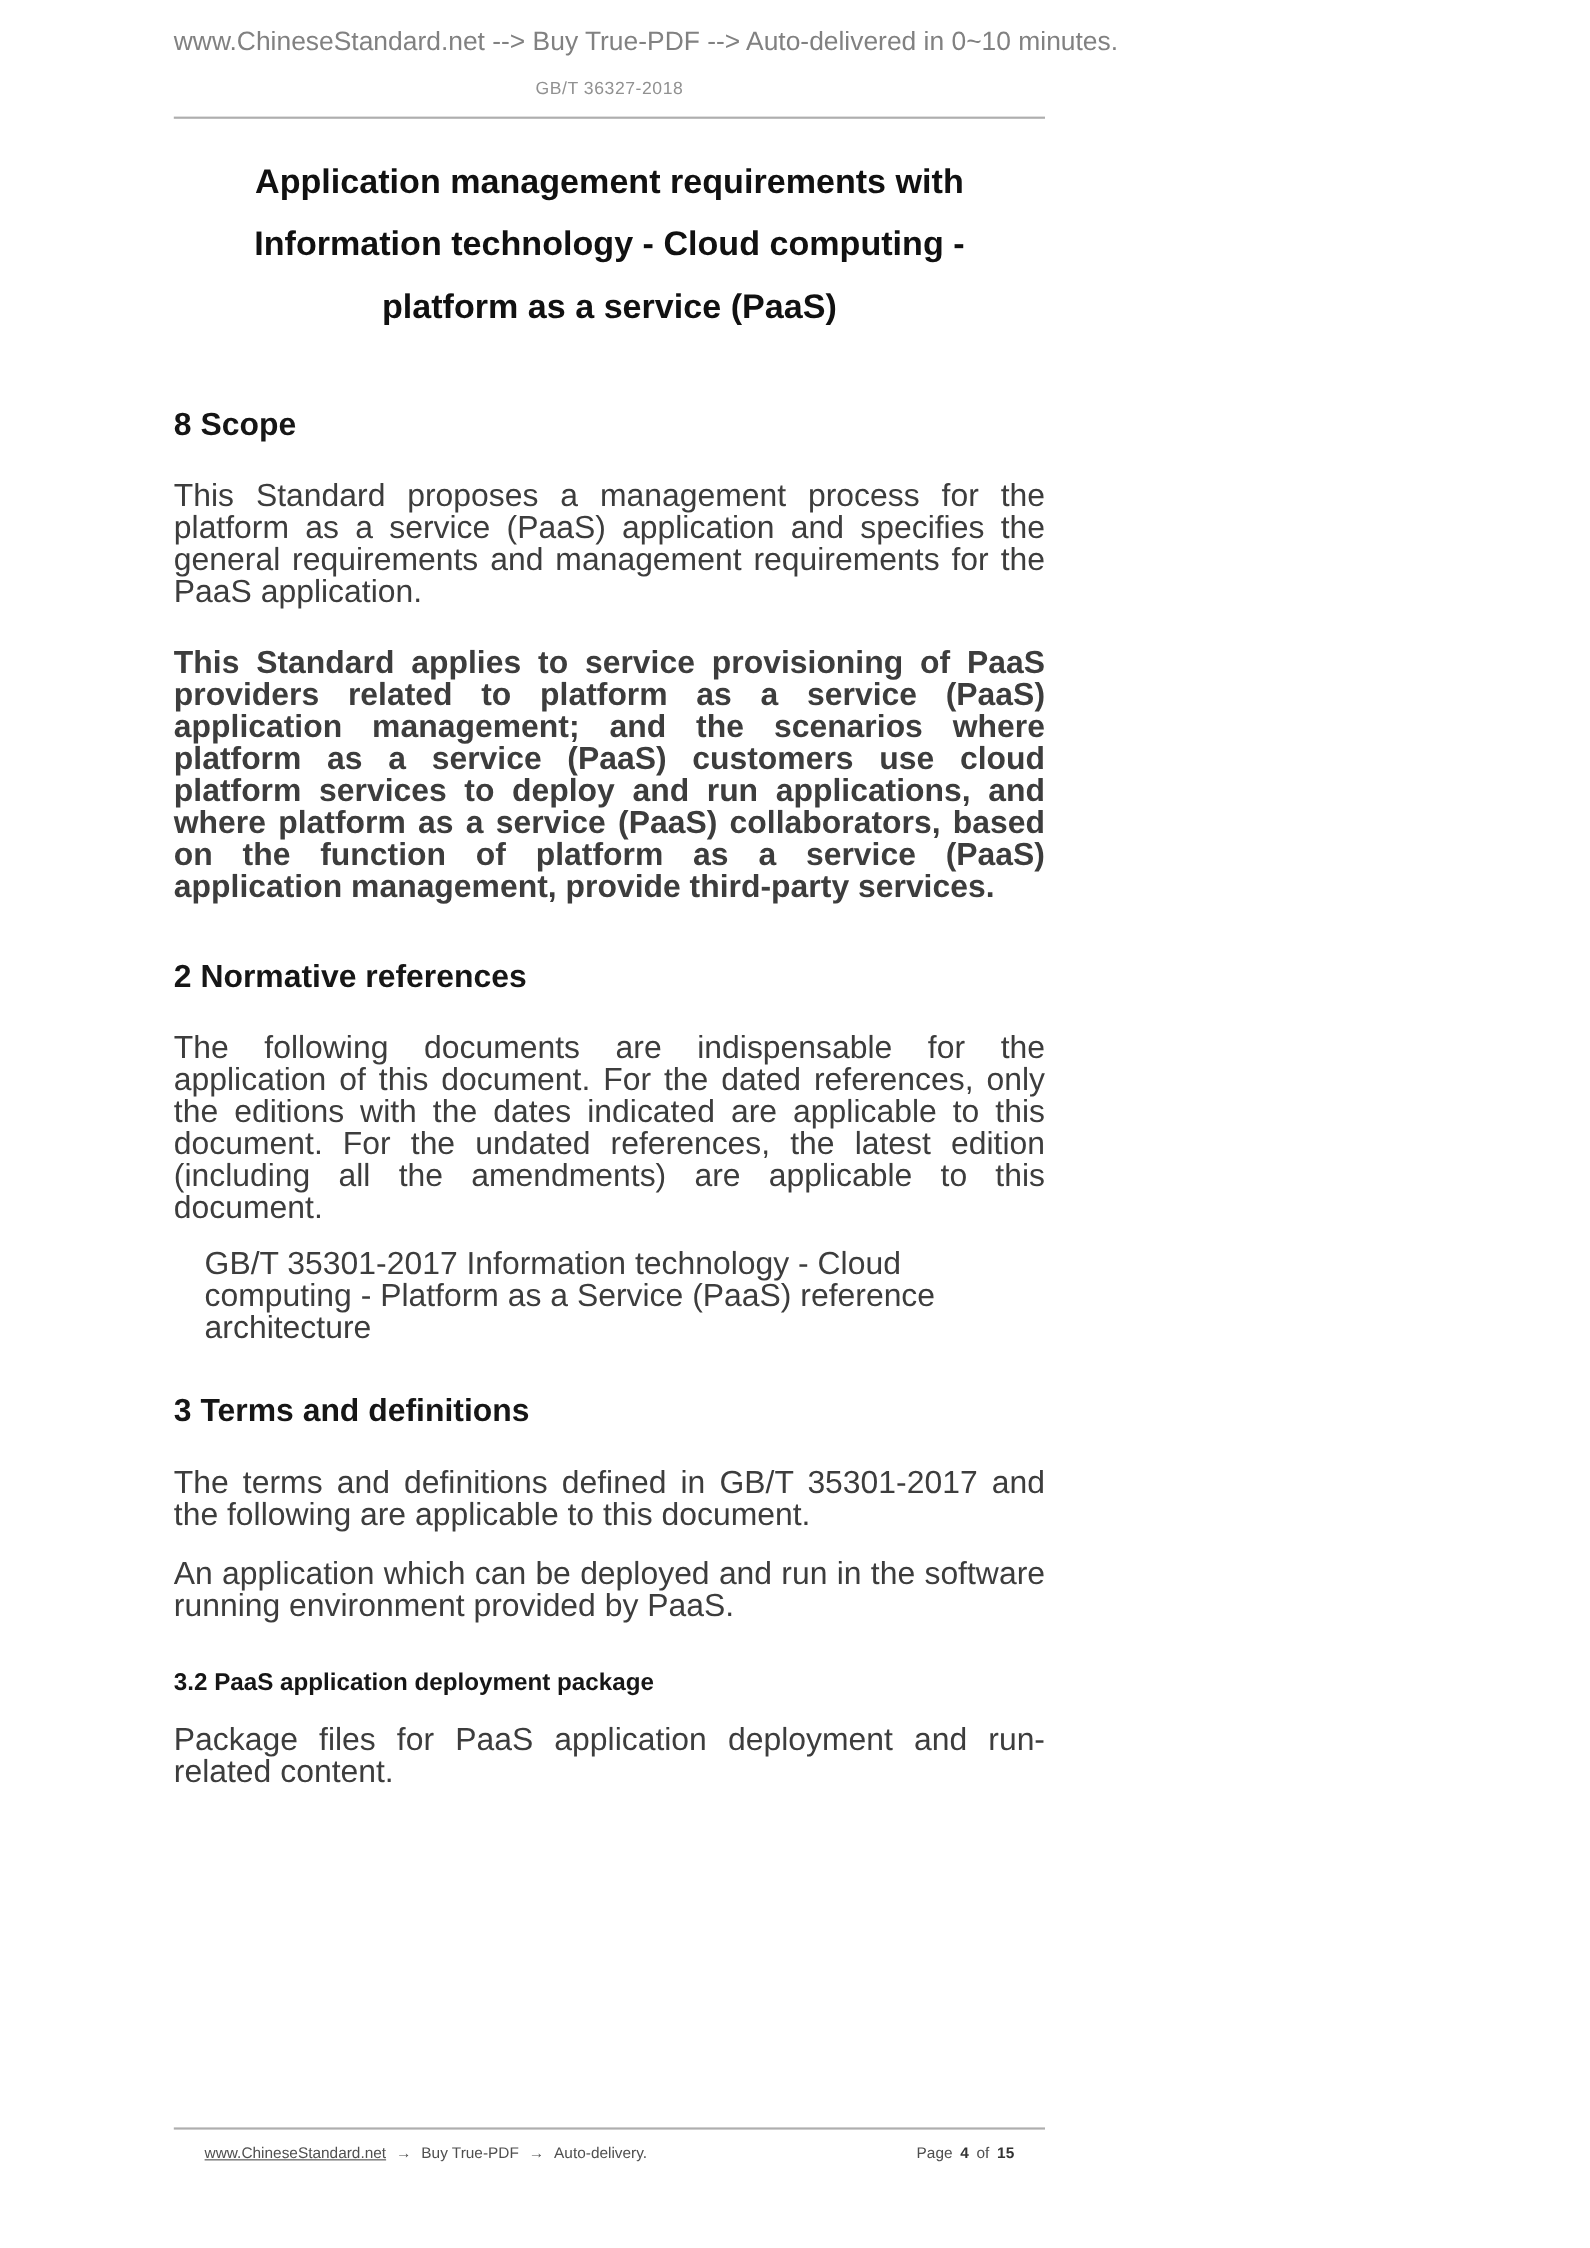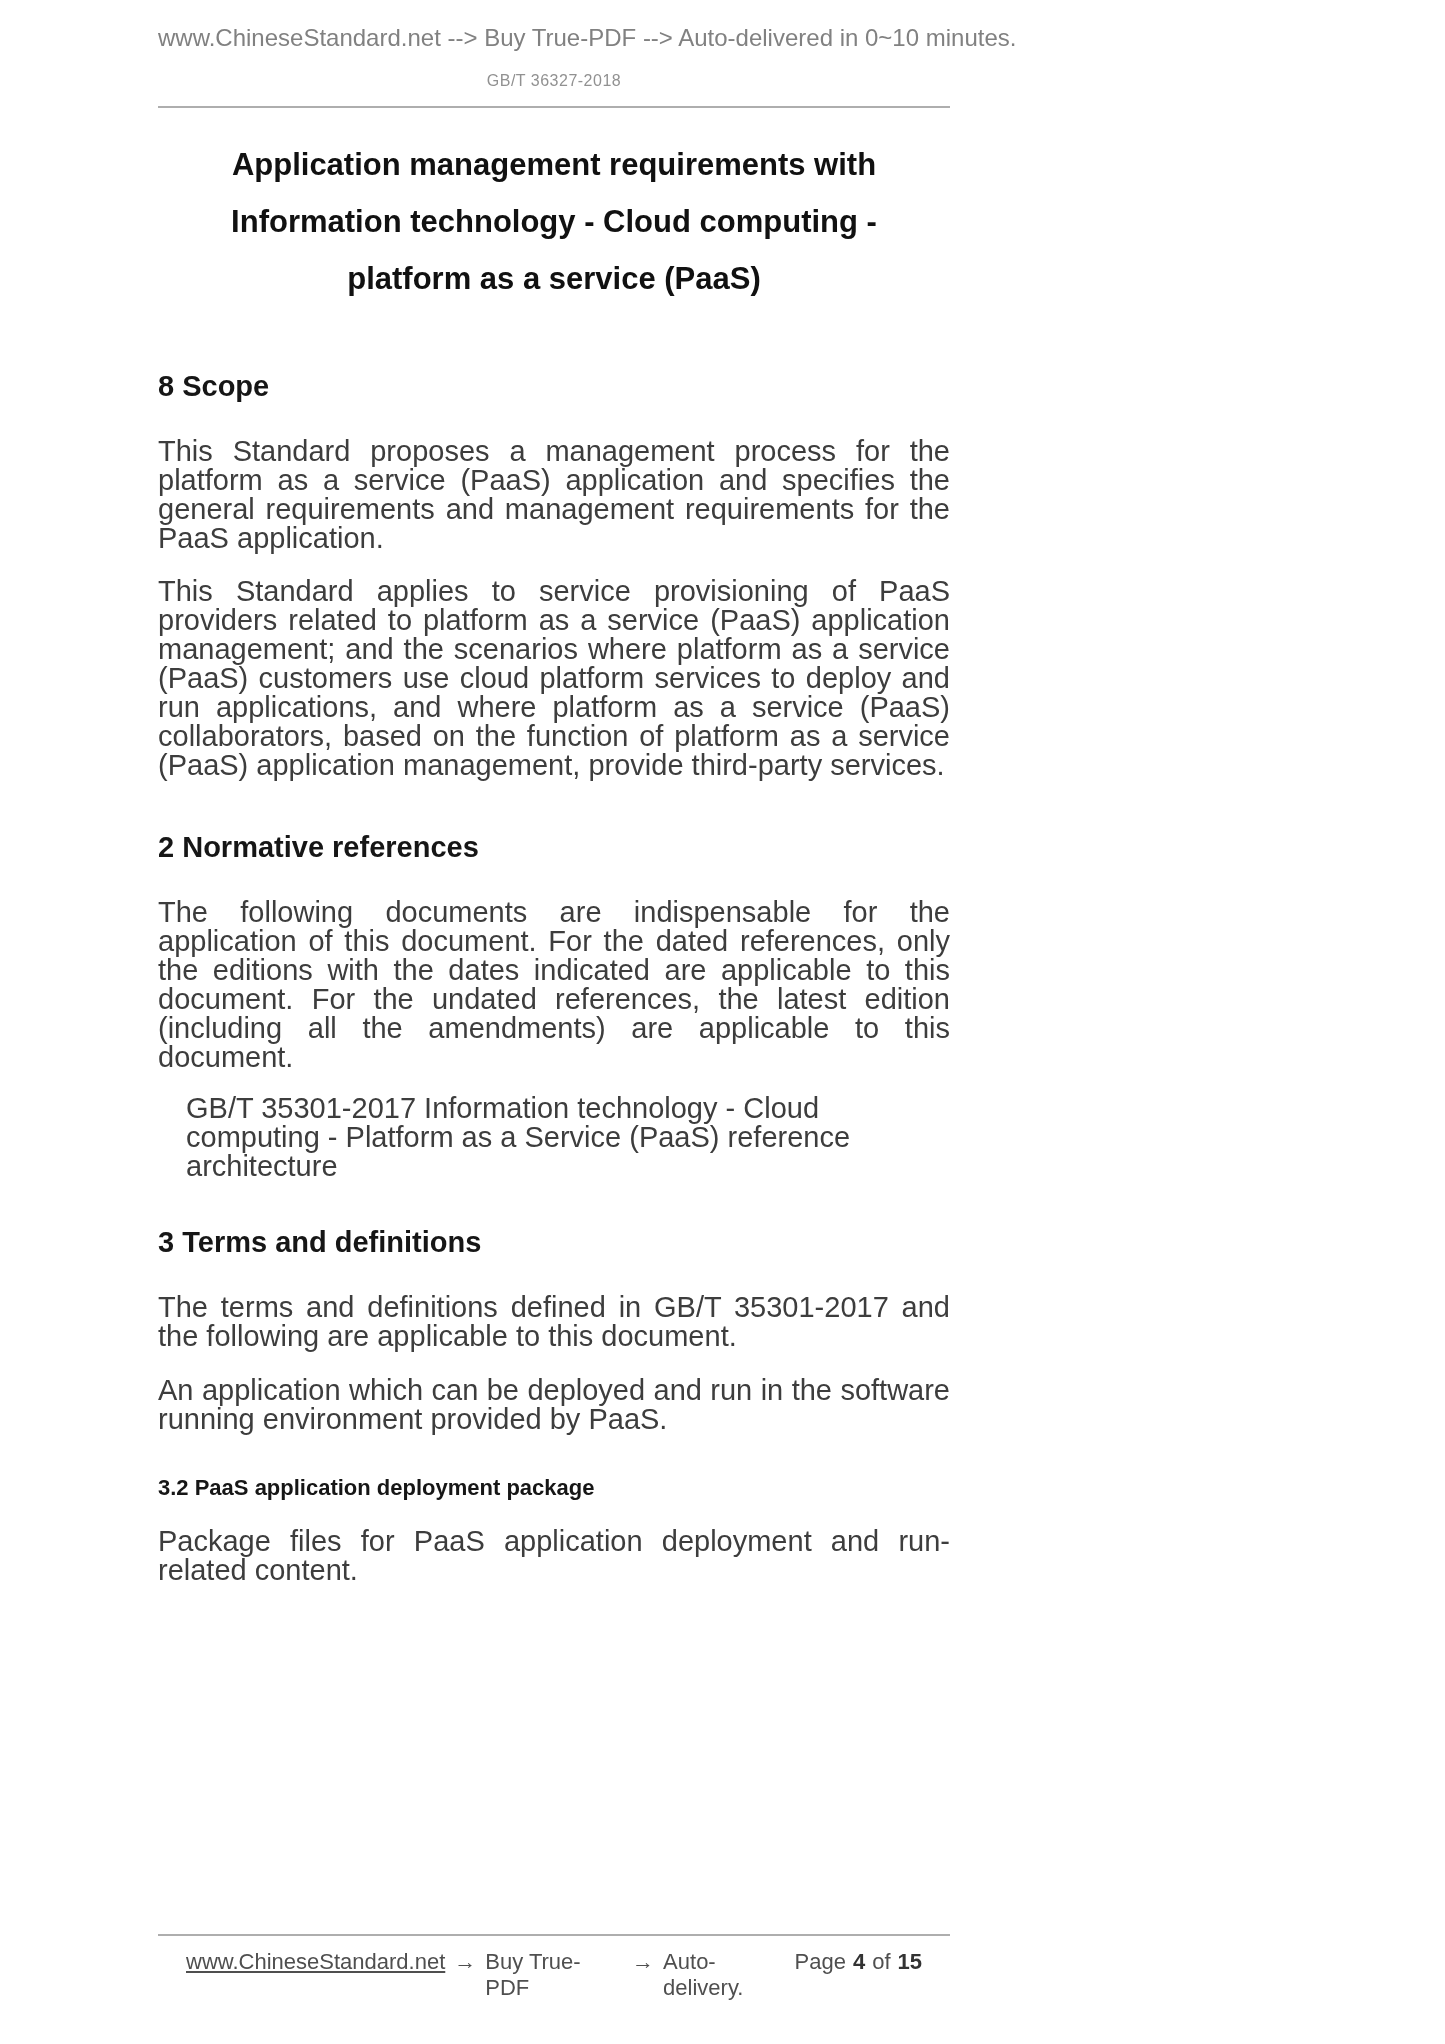--- a/index.html
+++ b/index.html
@@ -56,21 +56,21 @@
   .section-heading.s2 { margin-top: 50px; }
   .section-heading.s3 { margin-top: 44px; }
   p.body {
     font-size: 29px;
     line-height: 29px;
     text-align: justify;
     margin: 0;
     color: #3d3d3d;
   }
   p.mt-lg { margin-top: 34px; }
-  p.mt-md { margin-top: 24px; }
+  p.mt-md { margin-top: 36px; font-weight: bold; }
   p.reference {
     margin-top: 22px;
     margin-left: 28px;
     text-align: left;
   }
   .sub-heading {
     font-size: 22px;
     font-weight: bold;
     color: #161616;
     margin: 0;
@@ -88,21 +88,21 @@
   .footer-rule {
     height: 2px;
     background: #aeaeae;
   }
   .footer-row {
     margin-top: 13px;
     display: flex;
     justify-content: space-between;
     align-items: baseline;
     padding: 0 28px;
-    font-size: 22px;
+    font-size: 14px;
     color: #4f4f4f;
   }
   .footer-left {
     display: flex;
     gap: 9px;
     align-items: baseline;
   }
   .footer-right {
     display: flex;
     gap: 7px;

